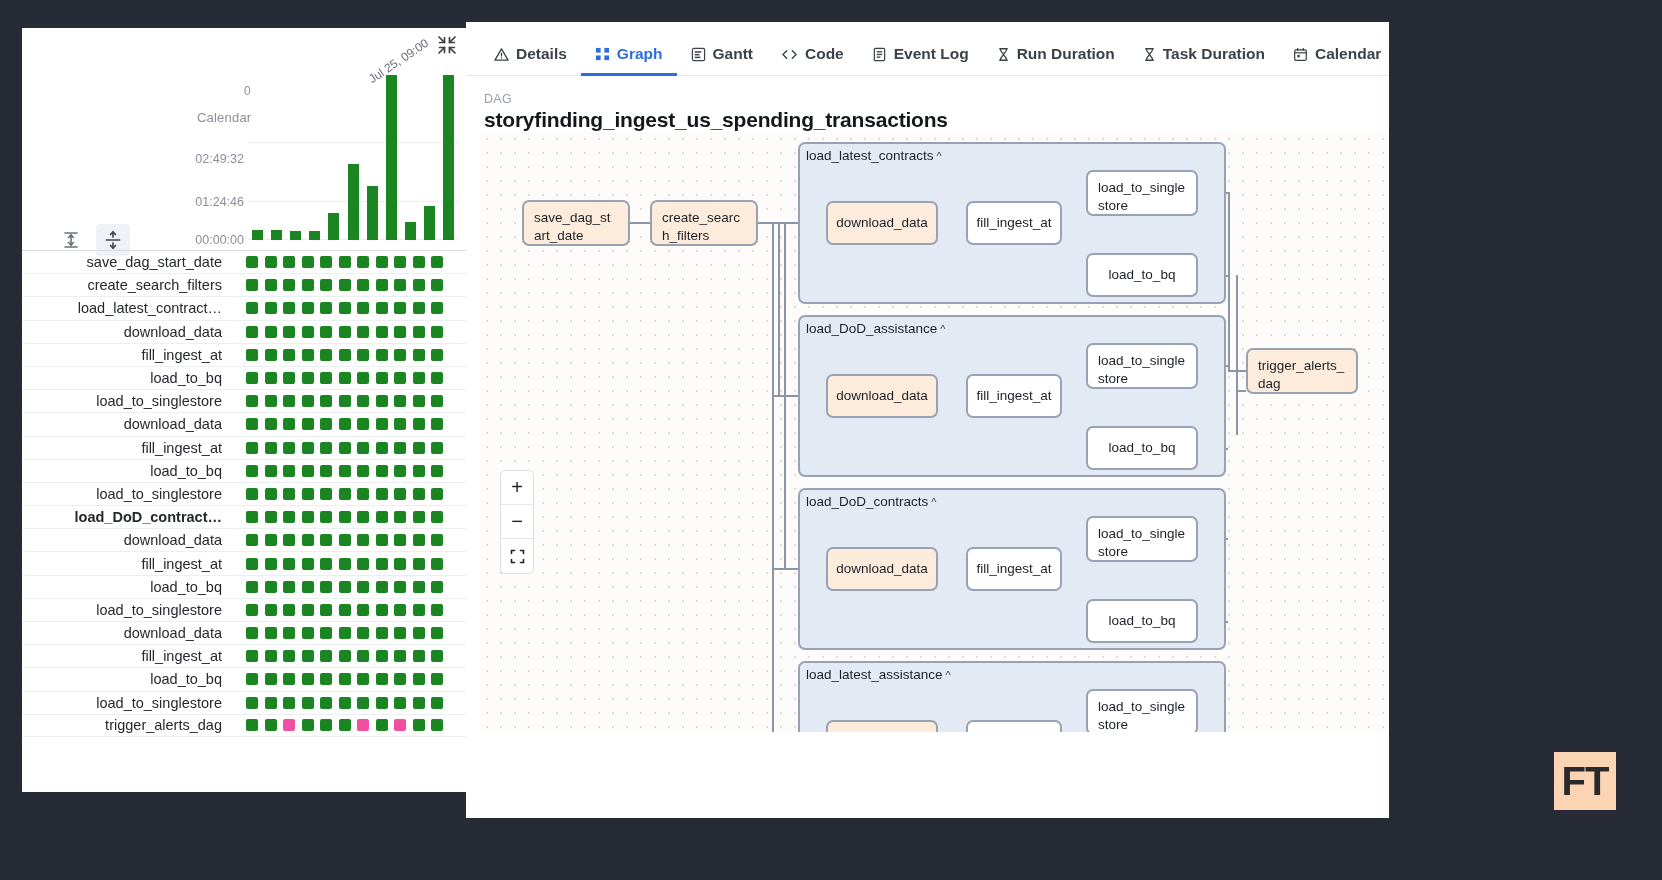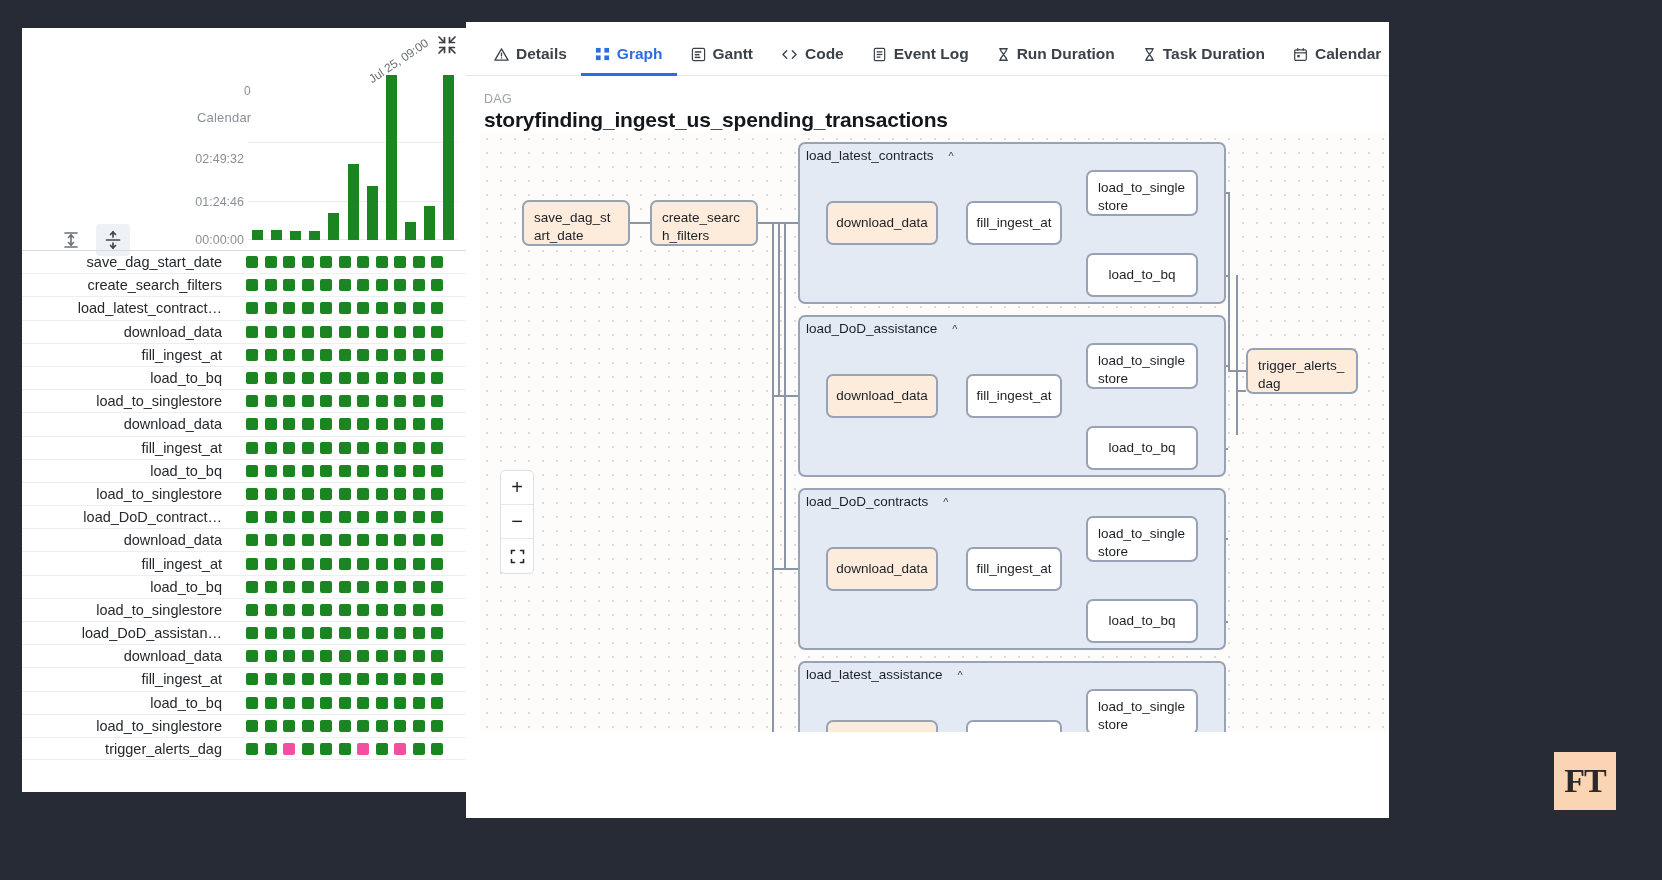--- a/index.html
+++ b/index.html
@@ -134,21 +134,21 @@
   }
   .node.peach { background:#fdecdc; }
   .node.wrap { align-items:flex-start; padding-top:7px; }
   .group {
     position:absolute; border:2.5px solid #97a3b4; border-radius:7px;
     background:#e3eaf4;
   }
   .group-label {
     position:absolute; left:6px; top:4px;
     font-size:13.5px; color:#1c2026;
-    display:flex; align-items:center; gap:15px;
+    display:flex; align-items:center; gap:3px;
     white-space:nowrap;
   }
   .chev { font-size:11px; color:#3a3f46; }
   .edge { position:absolute; background:#8a96a6; }
   .edge.h { height:2px; }
   .edge.v { width:2px; }
 
   #zoomctl {
     position:absolute; left:20px; top:338px;
     width:34px; border:1px solid #dcdfe3; border-radius:5px;
@@ -161,22 +161,22 @@
   }
   .zbtn:last-child { border-bottom:none; font-size:14px; }
 
   
   #ft-logo {
     position:absolute; left:1554px; top:752px;
     width:62px; height:58px; background:#fbd4b4;
     display:flex; align-items:center; justify-content:center;
   }
   #ft-logo span {
-    font-family:Liberation Serif, serif;
-    font-size:34px; font-weight:bold; color:#2a2a2a; letter-spacing:-1px;
+    font-family:Liberation Sans, sans-serif;
+    font-size:40px; font-weight:bold; color:#2a2a2a; letter-spacing:-1px;
   }
 </style>
 </head>
 <body>
 
 <div id="root">
 
   <div id="left-panel">
 
     <div id="chart-area">
@@ -446,21 +446,21 @@
             <div class="sq"></div>
             <div class="sq"></div>
             <div class="sq"></div>
             <div class="sq"></div>
             <div class="sq"></div>
             <div class="sq"></div>
             <div class="sq"></div>
           </div>
         </div>
         <div class="row">
-          <div class="row-label" style="padding-left: 3px;">load_DoD_contract…</div>
+          <div class="row-label" style="padding-left: 3px; font-weight: bold;">load_DoD_contract…</div>
           <div class="squares">
             <div class="sq"></div>
             <div class="sq"></div>
             <div class="sq"></div>
             <div class="sq"></div>
             <div class="sq"></div>
             <div class="sq"></div>
             <div class="sq"></div>
             <div class="sq"></div>
             <div class="sq"></div>
@@ -511,36 +511,20 @@
             <div class="sq"></div>
             <div class="sq"></div>
             <div class="sq"></div>
             <div class="sq"></div>
             <div class="sq"></div>
             <div class="sq"></div>
           </div>
         </div>
         <div class="row">
           <div class="row-label" style="padding-left: 30px;">load_to_singlestore</div>
-          <div class="squares">
-            <div class="sq"></div>
-            <div class="sq"></div>
-            <div class="sq"></div>
-            <div class="sq"></div>
-            <div class="sq"></div>
-            <div class="sq"></div>
-            <div class="sq"></div>
-            <div class="sq"></div>
-            <div class="sq"></div>
-            <div class="sq"></div>
-            <div class="sq"></div>
-          </div>
-        </div>
-        <div class="row">
-          <div class="row-label" style="padding-left: 14px;">load_DoD_assistan…</div>
           <div class="squares">
             <div class="sq"></div>
             <div class="sq"></div>
             <div class="sq"></div>
             <div class="sq"></div>
             <div class="sq"></div>
             <div class="sq"></div>
             <div class="sq"></div>
             <div class="sq"></div>
             <div class="sq"></div>

